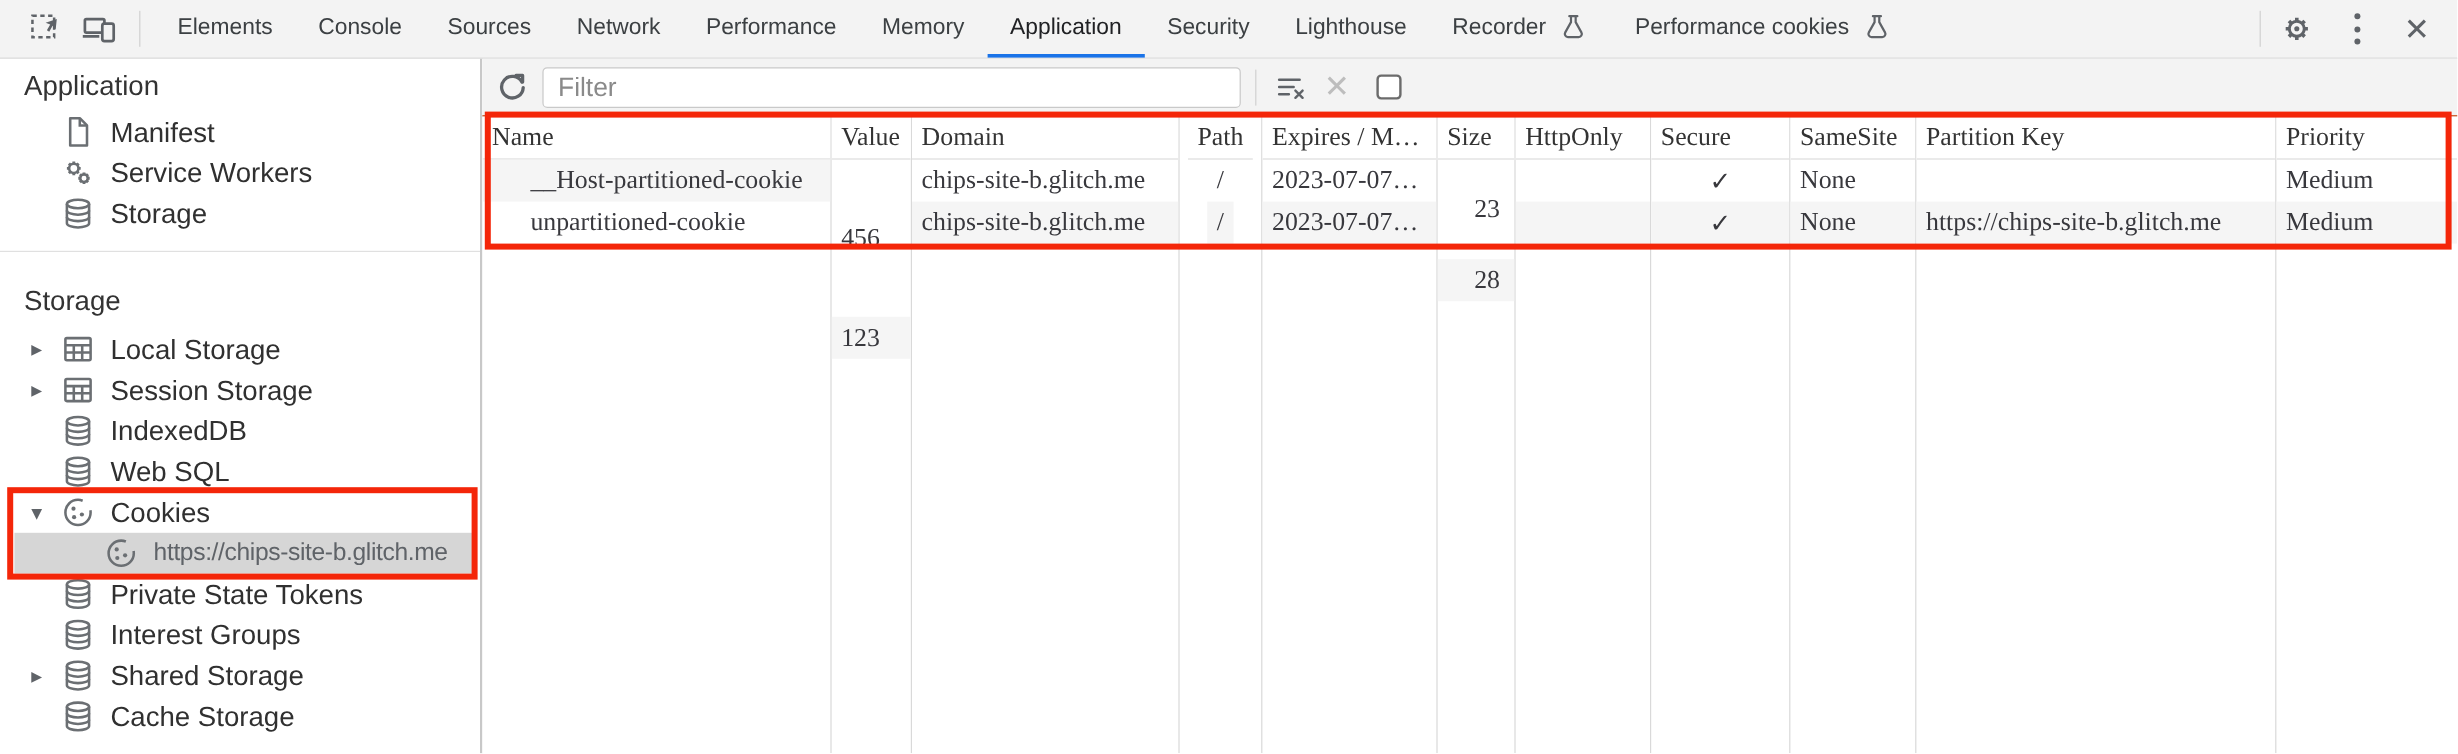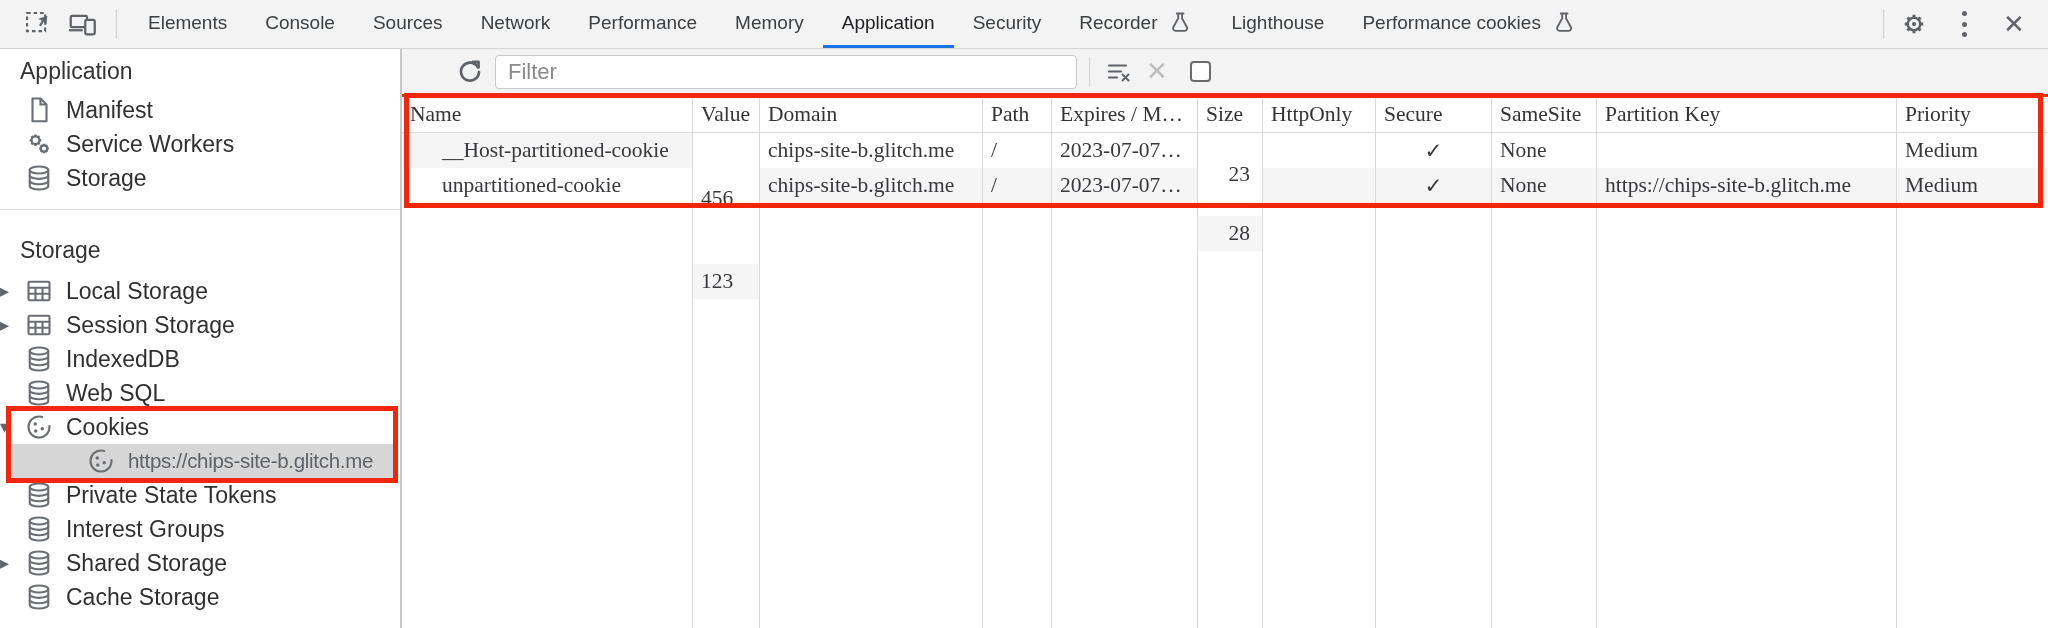--- a/index.html
+++ b/index.html
@@ -27,33 +27,33 @@
   .glyph{font-size:27px;line-height:1;color:#5f6368;}
   .glyph.close{font-size:26px;}
   .kebab{display:flex;flex-direction:column;align-items:center;justify-content:center;}
   .kebab i{width:5px;height:5px;border-radius:50%;background:#5f6368;margin:2.6px 0;}
   
   .dt-body{display:flex;height:579px;}
   .sidebar{position:relative;width:402px;border-right:2px solid #c8c8c8;background:#fff;flex:none;}
   .pane-title{height:44px;display:flex;align-items:center;padding-left:20px;font-size:23px;color:#333;}
   .pane-title.storage{height:64px;padding-top:16px;}
   .sb-divider{border-top:1px solid #e0e0e0;margin-top:14px;}
-  .tree-row{height:34px;display:flex;align-items:center;cursor:pointer;white-space:nowrap;}
+  .tree-row{height:34px;display:flex;align-items:center;padding-left:26px;cursor:pointer;white-space:nowrap;}
   .tree-row .arrow{width:24px;flex:none;font-size:18px;color:#5f6368;line-height:1;}
   .tree-row.child{padding-left:86px;}
   .tree-row.selected{background:#d6d6d6;margin-left:12px;margin-right:6px;padding-left:74px;}
   .tree-icon{width:30px;height:30px;flex:none;margin-right:12px;color:#6b6f73;display:flex;align-items:center;}
   .tree-icon svg{width:30px;height:30px;}
   .tree-label{font-size:23px;color:#303030;}
   .tree-row.selected .tree-label{color:#5f6368;}
   .tree-label.url{font-size:20.5px;letter-spacing:-0.3px;}
   
   .main{position:relative;flex:1;display:flex;flex-direction:column;background:#fff;}
-  .cookie-toolbar{height:48px;background:#f3f3f3;border-bottom:3px solid #c2410c;
-    display:flex;align-items:center;flex:none;padding-left:43px;}
+  .cookie-toolbar{height:48px;background:#f3f3f3;border-bottom:1px solid #c2410c;
+    display:flex;align-items:center;flex:none;}
   .cookie-toolbar .icon-btn{width:38px;height:38px;}
   .refresh-btn{margin-left:6px;}
   .filter-input{width:582px;height:34px;margin-left:6px;border:1.5px solid #c9c9c9;border-radius:4px;
     background:#fff;font-size:22px;color:#333;padding:0 12px;outline:none;
     font-family:"Liberation Sans","DejaVu Sans",sans-serif;}
   .filter-input::placeholder{color:#8a8a8a;}
   .cookie-toolbar .vdiv{margin:0 10px 0 12px;}
   .x-disabled{color:#bdbdbd;font-size:26px;}
   .checkbox{width:21px;height:21px;border:2px solid #6b6b6b;border-radius:4px;background:#fff;
     margin-left:14px;flex:none;cursor:pointer;}
@@ -117,29 +117,29 @@
         <div class="tab">
           <span>Memory</span>
         </div>
         <div class="tab selected" style="border-bottom-color: rgb(26, 115, 232);">
           <span>Application</span>
         </div>
         <div class="tab">
           <span>Security</span>
         </div>
         <div class="tab">
+          <span>Lighthouse</span>
+        </div>
+        <div class="tab">
           <span>Recorder</span>
           <span class="flask">
             <svg viewBox="0 0 24 24" width="26" height="26" fill="none" stroke="currentColor" stroke-width="1.7" stroke-linecap="round" stroke-linejoin="round">
               <path d="M9 3.2h6.2M10.3 3.2v4.6L5.9 15.7a2.4 2.4 0 0 0 2.1 3.6h8.2a2.4 2.4 0 0 0 2.1-3.6L13.9 7.8V3.2"></path>
             </svg>
           </span>
-        </div>
-        <div class="tab">
-          <span>Lighthouse</span>
         </div>
         <div class="tab">
           <span>Performance cookies</span>
           <span class="flask">
             <svg viewBox="0 0 24 24" width="26" height="26" fill="none" stroke="currentColor" stroke-width="1.7" stroke-linecap="round" stroke-linejoin="round">
               <path d="M9 3.2h6.2M10.3 3.2v4.6L5.9 15.7a2.4 2.4 0 0 0 2.1 3.6h8.2a2.4 2.4 0 0 0 2.1-3.6L13.9 7.8V3.2"></path>
             </svg>
           </span>
         </div>
       </nav>
@@ -360,21 +360,21 @@
           <div class="col" style="width: 67px; gap: 48px;">
             <div class="th">Value</div>
             <div class="td">456</div>
             <div class="td stripe">123</div>
           </div>
           <div class="col" style="width: 223px;">
             <div class="th">Domain</div>
             <div class="td">chips-site-b.glitch.me</div>
             <div class="td stripe">chips-site-b.glitch.me</div>
           </div>
-          <div class="col" style="width: 69px;">
+          <div class="col" style="width: 69px; align-items: center;">
             <div class="th">Path</div>
             <div class="td">/</div>
             <div class="td stripe">/</div>
           </div>
           <div class="col" style="width: 146px;">
             <div class="th">Expires / M…</div>
             <div class="td">2023-07-07…</div>
             <div class="td stripe">2023-07-07…</div>
           </div>
           <div class="col" style="width: 65px; gap: 24px;">

